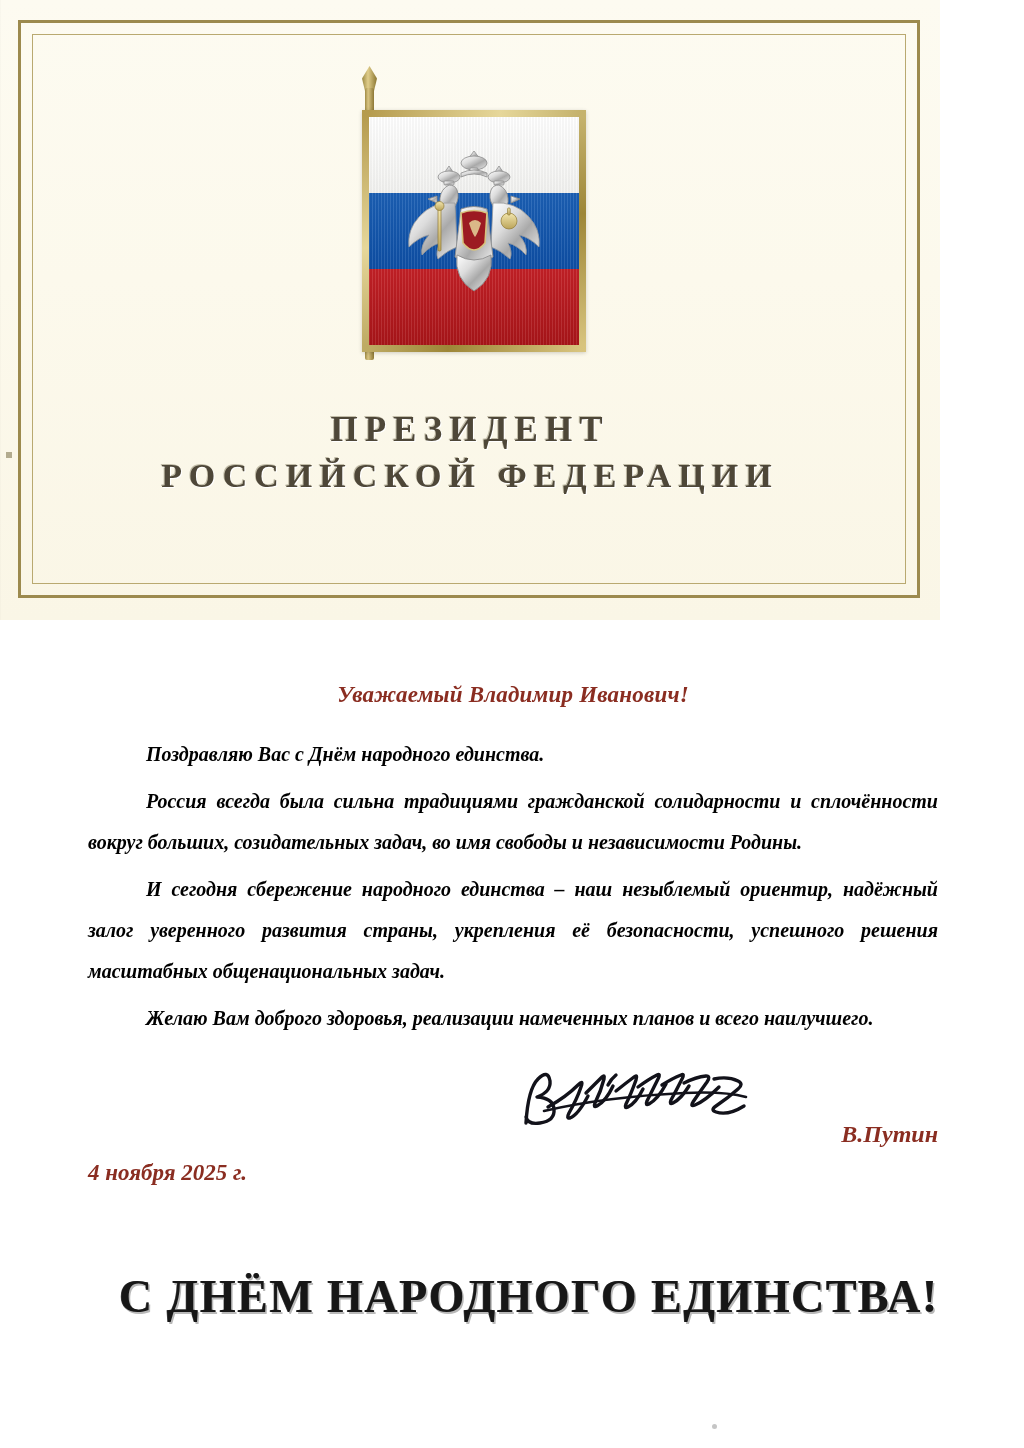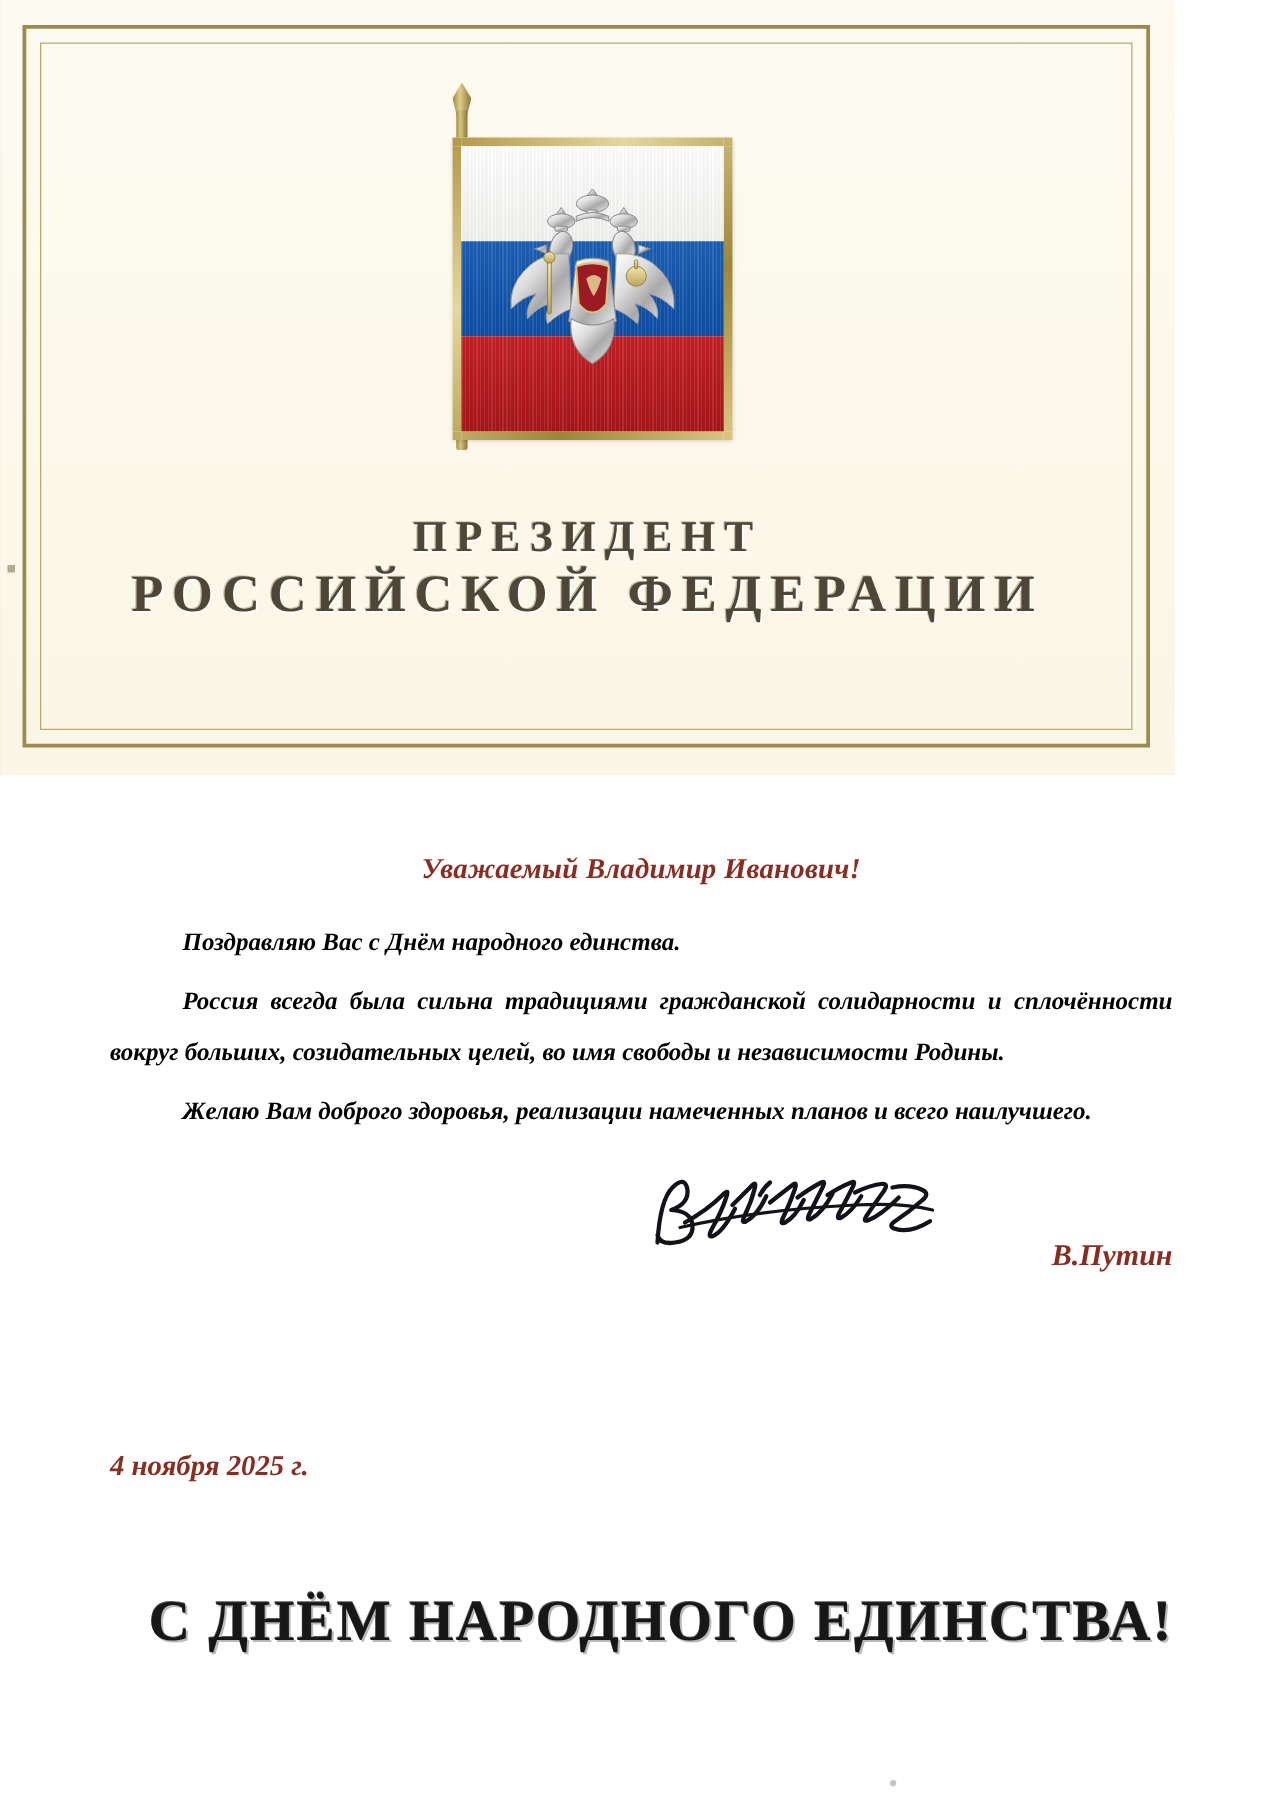--- a/index.html
+++ b/index.html
@@ -127,21 +127,21 @@
     text-align: center;
   }
   .cert-title .line {
     font-family: "Liberation Serif", serif;
     font-weight: bold;
     color: #4e4738;
     letter-spacing: 7px;
     text-shadow: 1px 1px 0 #ffffff, -1px -1px 0 rgba(90,80,50,0.35);
   }
   .cert-title .line1 { font-size: 35px; line-height: 44px; }
-  .cert-title .line2 { font-size: 42px; line-height: 48px; }
+  .cert-title .line2 { font-size: 34px; line-height: 48px; }
 
   
   .letter {
     position: absolute;
     left: 0;
     top: 620px;
     width: 1024px;
     height: 828px;
     background: #ffffff;
     padding-left: 34px;
@@ -305,21 +305,22 @@
     <div class="line line1">ПРЕЗИДЕНТ</div>
     <div class="line line2">РОССИЙСКОЙ ФЕДЕРАЦИИ</div>
   </div>
   <div class="edge-mark-left"></div>
 </div>
 
 <div class="letter">
   <div class="letter-inner">
     <p class="salutation">Уважаемый Владимир Иванович!</p>
     <p class="para">Поздравляю Вас с Днём народного единства.</p>
-    <p class="para">Россия всегда была сильна традициями гражданской солидарности и сплочённости вокруг больших, созидательных целей, во имя свободы и независимости Родины.</p>
+    <p class="para">Россия всегда была сильна традициями гражданской солидарности и сплочённости вокруг больших, созидательных задач, во имя свободы и независимости Родины.</p>
+    <p class="para">И сегодня сбережение народного единства – наш незыблемый ориентир, надёжный залог уверенного развития страны, укрепления её безопасности, успешного решения масштабных общенациональных задач.</p>
     <p class="para">Желаю Вам доброго здоровья, реализации намеченных планов и всего наилучшего.</p>
 
     <div class="signature-block">
       <svg class="signature-svg" width="290" height="100" viewBox="0 0 290 100">
         <g fill="none" stroke="#12121a" stroke-width="3.4" stroke-linecap="round" stroke-linejoin="round">
           <path d="M18 74 q2 -34 12 -44 q10 -10 12 2 q1 11 -13 16 q16 1 17 12 q1 12 -14 14 q-12 2 -14 -6"></path>
           <path d="M40 58 q18 -10 30 -22 q6 -6 3 2 q-4 12 -12 26 q-3 6 1 5 q8 -3 18 -22"></path>
           <path d="M78 44 q10 -10 16 -16 q3 -3 2 2 q-3 12 -9 24 q-2 5 2 3 q9 -5 16 -20"></path>
           <path d="M100 36 q3 -6 8 -10"></path>
           <path d="M108 42 q10 -8 18 -14 q4 -3 2 3 q-5 14 -10 24 q-2 5 2 3 q8 -4 15 -18"></path>

